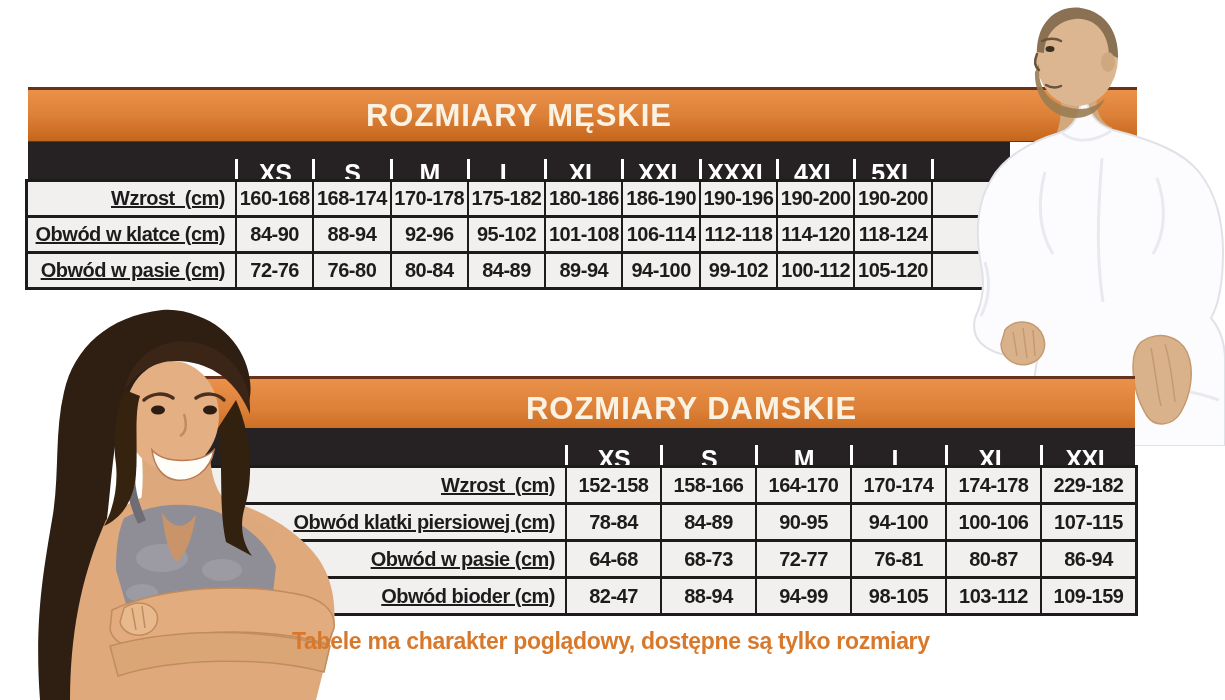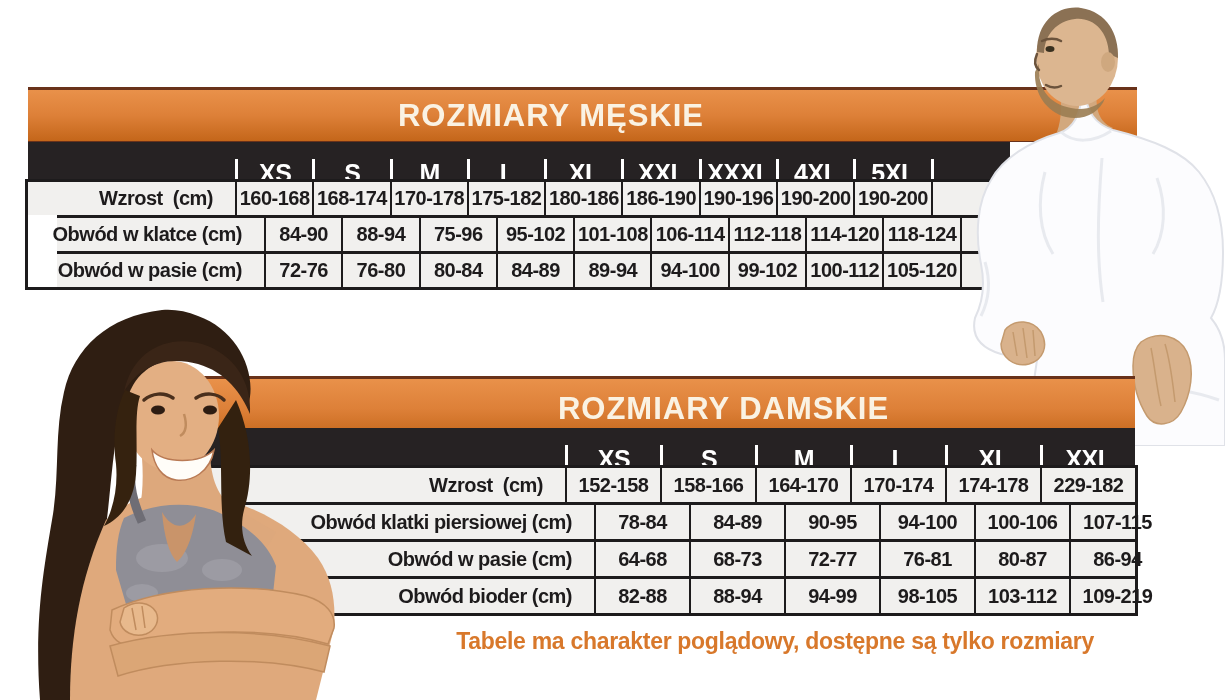--- a/index.html
+++ b/index.html
@@ -11,53 +11,53 @@
   .banner{
     position:absolute;box-sizing:border-box;
     background:linear-gradient(180deg,var(--banner-gradient-top) 0%,#DD8038 50%,var(--banner-gradient-bottom) 100%);
     border-top:3px solid var(--banner-edge);
     border-bottom:1px solid var(--banner-edge);
   }
   .mens-banner{left:28px;top:87px;width:1109px;height:55px;z-index:1;}
   .womens-banner{left:158px;top:376px;width:977px;height:64px;z-index:3;}
   .banner .title{
     position:absolute;top:0;bottom:0;left:0;display:flex;align-items:center;justify-content:center;
-    color:var(--title-text);font-size:31px;letter-spacing:1px;white-space:pre;margin-left:32px;
+    color:var(--title-text);font-size:31px;letter-spacing:1px;white-space:pre;
   }
   .mens-banner .title{width:982px;}
   .womens-banner .title{width:977px;padding-left:90px;box-sizing:border-box;}
   
   .size-header{
     position:absolute;display:grid;background:var(--header-bar);z-index:inherit;
   }
   .mens .size-header{left:28px;top:142px;width:982px;height:37px;grid-template-columns:207px repeat(9,77.3px) minmax(0,1fr);z-index:1;}
   .womens .size-header{left:158px;top:428px;width:977px;height:37px;grid-template-columns:407px repeat(6,95px);z-index:3;}
   .hcell{display:flex;align-items:center;justify-content:center;color:var(--size-text);font-size:25px;letter-spacing:-0.5px;margin-top:17px;}
   .size-header > div + div{border-left:3px solid #fff;}
   .size-header > .spacer:first-child{border-left:none;}
   
   .rows{position:absolute;box-sizing:border-box;border:3px solid var(--grid-line);}
   .mens .rows{left:25px;top:179px;width:988px;z-index:1;}
   .womens .rows{left:155px;top:465px;width:983px;z-index:3;}
   .row{display:grid;background:var(--row-background);}
   .mens .row{grid-template-columns:207px repeat(9,77.3px) minmax(0,1fr);height:33px;}
   .womens .row{grid-template-columns:407px repeat(6,95px);height:34px;}
-  .row + .row{border-top:3px solid var(--grid-line);margin-left:29px;}
+  .row + .row{border-top:3px solid var(--grid-line);}
   .cell{
     display:flex;align-items:center;justify-content:center;
     color:var(--cell-text);font-size:20px;letter-spacing:-0.5px;white-space:pre;
   }
   .row > div + div{border-left:2px solid var(--grid-line);}
-  .cell.label{justify-content:flex-end;padding-right:22px;}
+  .cell.label{justify-content:flex-end;padding-right:10px;text-decoration:underline;}
   
   .man{position:absolute;left:925px;top:0;width:300px;height:446px;z-index:2;}
   .woman{position:absolute;left:12px;top:308px;width:325px;height:392px;z-index:4;}
   
   .footer{
-    position:absolute;left:304px;top:626px;width:790px;text-align:right;z-index:5;
+    position:absolute;left:292px;top:626px;width:790px;text-align:left;z-index:5;
     color:var(--footer-text);font-size:23px;line-height:31px;letter-spacing:-0.3px;
   }
 </style>
 </head>
 <body>
 
 <div class="canvas" style="--banner-gradient-top: #E9914A; --banner-gradient-bottom: #C4661A; --banner-edge: #69321A; --header-bar: #262223; --row-background: #F1F0EE; --grid-line: #1D1B1C; --title-text: #FAF2E3; --size-text: #FFFFFF; --cell-text: #1D1B1C; --footer-text: #D8782B;">
 
   <section class="mens">
     <div class="banner mens-banner">
@@ -87,21 +87,21 @@
           <div class="cell">186-190</div>
           <div class="cell">190-196</div>
           <div class="cell">190-200</div>
           <div class="cell">190-200</div>
           <div class="cell empty"></div>
         </div>
         <div class="row">
           <div class="cell label">Obwód w klatce (cm)</div>
           <div class="cell">84-90</div>
           <div class="cell">88-94</div>
-          <div class="cell">75-96</div>
+          <div class="cell">92-96</div>
           <div class="cell">95-102</div>
           <div class="cell">101-108</div>
           <div class="cell">106-114</div>
           <div class="cell">112-118</div>
           <div class="cell">114-120</div>
           <div class="cell">118-124</div>
           <div class="cell empty"></div>
         </div>
         <div class="row">
           <div class="cell label">Obwód w pasie (cm)</div>
@@ -186,26 +186,26 @@
           <div class="cell label">Obwód w pasie (cm)</div>
           <div class="cell">64-68</div>
           <div class="cell">68-73</div>
           <div class="cell">72-77</div>
           <div class="cell">76-81</div>
           <div class="cell">80-87</div>
           <div class="cell">86-94</div>
         </div>
         <div class="row">
           <div class="cell label">Obwód bioder (cm)</div>
-          <div class="cell">82-88</div>
+          <div class="cell">82-47</div>
           <div class="cell">88-94</div>
           <div class="cell">94-99</div>
           <div class="cell">98-105</div>
           <div class="cell">103-112</div>
-          <div class="cell">109-219</div>
+          <div class="cell">109-159</div>
         </div>
       </div>
   </section>
 
   <svg class="woman" viewBox="0 0 325 392" aria-hidden="true">
     <path d="M150 2 C96 8 62 40 52 84 C42 126 48 168 40 212 C32 260 22 312 28 392 L102 392 C84 330 86 272 93 226 C99 184 100 144 108 112 C116 78 134 58 158 50 C196 40 228 64 236 98 C246 66 226 22 186 8 C174 3 162 1 150 2 Z" fill="#2f1e12"></path>
     <path d="M94 212 C120 188 152 178 192 186 C240 196 282 218 306 250 C320 270 324 294 322 320 L304 392 L58 392 C58 330 68 270 94 212 Z" fill="#dfa97c"></path>
     <path d="M130 150 L198 148 C200 176 208 192 226 202 L264 224 C246 264 200 286 150 280 L112 242 C126 220 133 190 130 150 Z" fill="#dda87c"></path>
     <path d="M112 210 C142 194 182 192 210 206 C238 220 256 236 264 258 L258 314 C220 298 158 296 118 310 L104 262 C104 240 106 224 112 210 Z" fill="#8f8e96"></path>
     <g fill="#a7a6ae" opacity="0.55">

